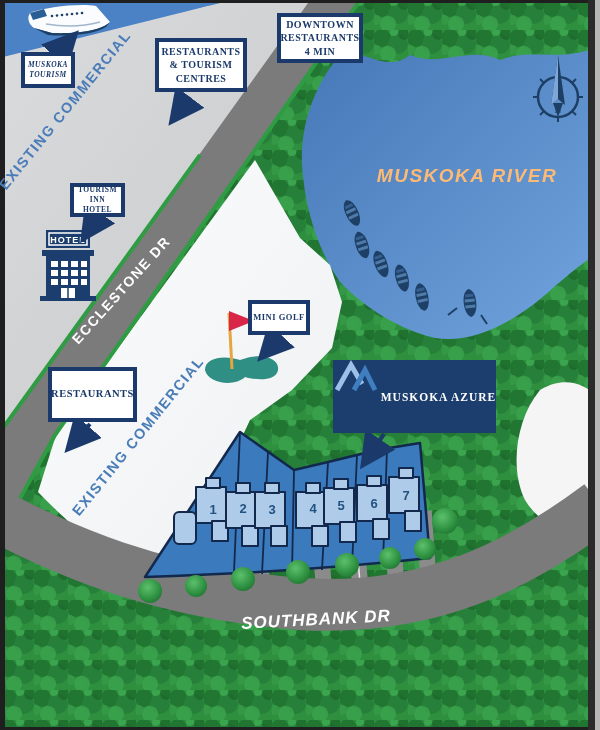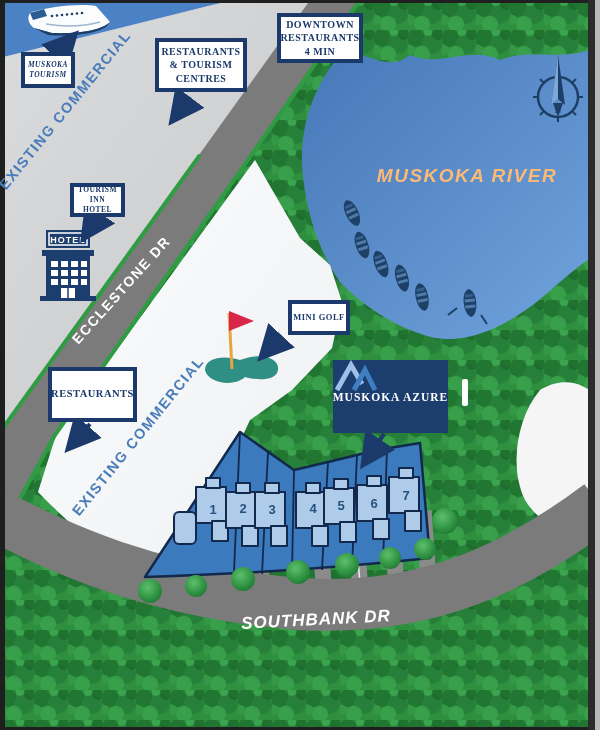--- a/index.html
+++ b/index.html
@@ -12,21 +12,21 @@
     text-align:center;font-family:"Liberation Serif",serif;font-weight:bold;line-height:1.35;
     letter-spacing:.5px;}
   .rot-label{position:absolute;width:200px;text-align:center;font-weight:bold;
     font-family:"Liberation Sans",sans-serif;white-space:nowrap;}
   .ex-com{color:#4a7db8;font-size:14.5px;letter-spacing:1.5px;}
   .road-txt{color:#ffffff;}
   .river-txt{color:#fdba74;font-style:italic;font-size:19px;letter-spacing:1.5px;}
   .lot-num{position:absolute;width:20px;height:20px;display:flex;align-items:center;justify-content:center;
     color:#24527f;font-size:13px;font-weight:bold;font-family:"Liberation Sans",sans-serif;}
   .logo-box{position:absolute;left:333px;top:360px;width:115px;height:73px;background:#1c3e6e;
-    display:flex;flex-direction:column;align-items:center;justify-content:center;gap:3px;}
+    display:flex;flex-direction:column;align-items:center;justify-content:center;gap:3px;padding-left:48px;}
   .logo-text{color:#fff;font-family:"Liberation Serif",serif;font-weight:bold;font-size:11.5px;
     letter-spacing:1px;white-space:nowrap;}
 </style>
 </head>
 <body>
 
 <div class="frame">
 
 <svg width="600" height="730" viewBox="0 0 600 730">
   <defs>
@@ -271,21 +271,21 @@
     <div>CENTRES</div>
   </div>
   <div class="label-box" style="left:21px;top:52px;width:54px;height:36px;font-size:7.5px;font-style:italic;">
     <div>MUSKOKA</div>
     <div>TOURISM</div>
   </div>
   <div class="label-box" style="left:70px;top:183px;width:55px;height:34px;font-size:7.5px;">
     <div>TOURISM INN</div>
     <div>HOTEL</div>
   </div>
-  <div class="label-box" style="left:248px;top:300px;width:62px;height:35px;font-size:8.5px;margin-left:40px;">
+  <div class="label-box" style="left:248px;top:300px;width:62px;height:35px;font-size:8.5px;">
     <div>MINI GOLF</div>
   </div>
   <div class="label-box" style="left:48px;top:367px;width:89px;height:55px;font-size:10.5px;">
     <div>RESTAURANTS</div>
   </div>
 
   <div class="logo-box">
     <svg width="46" height="32" viewBox="0 0 46 32">
       <path d="M4,30 L18,5 L29,24" stroke="#9cc0e8" stroke-width="5" fill="none"></path>
       <path d="M21,30 L32,10 L42,30" stroke="#3f7fc1" stroke-width="5" fill="none"></path>

